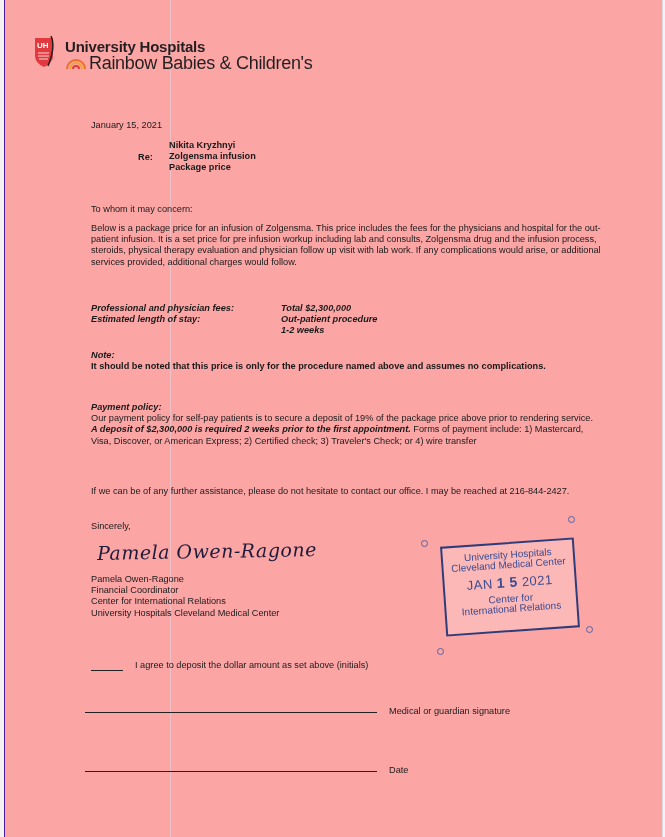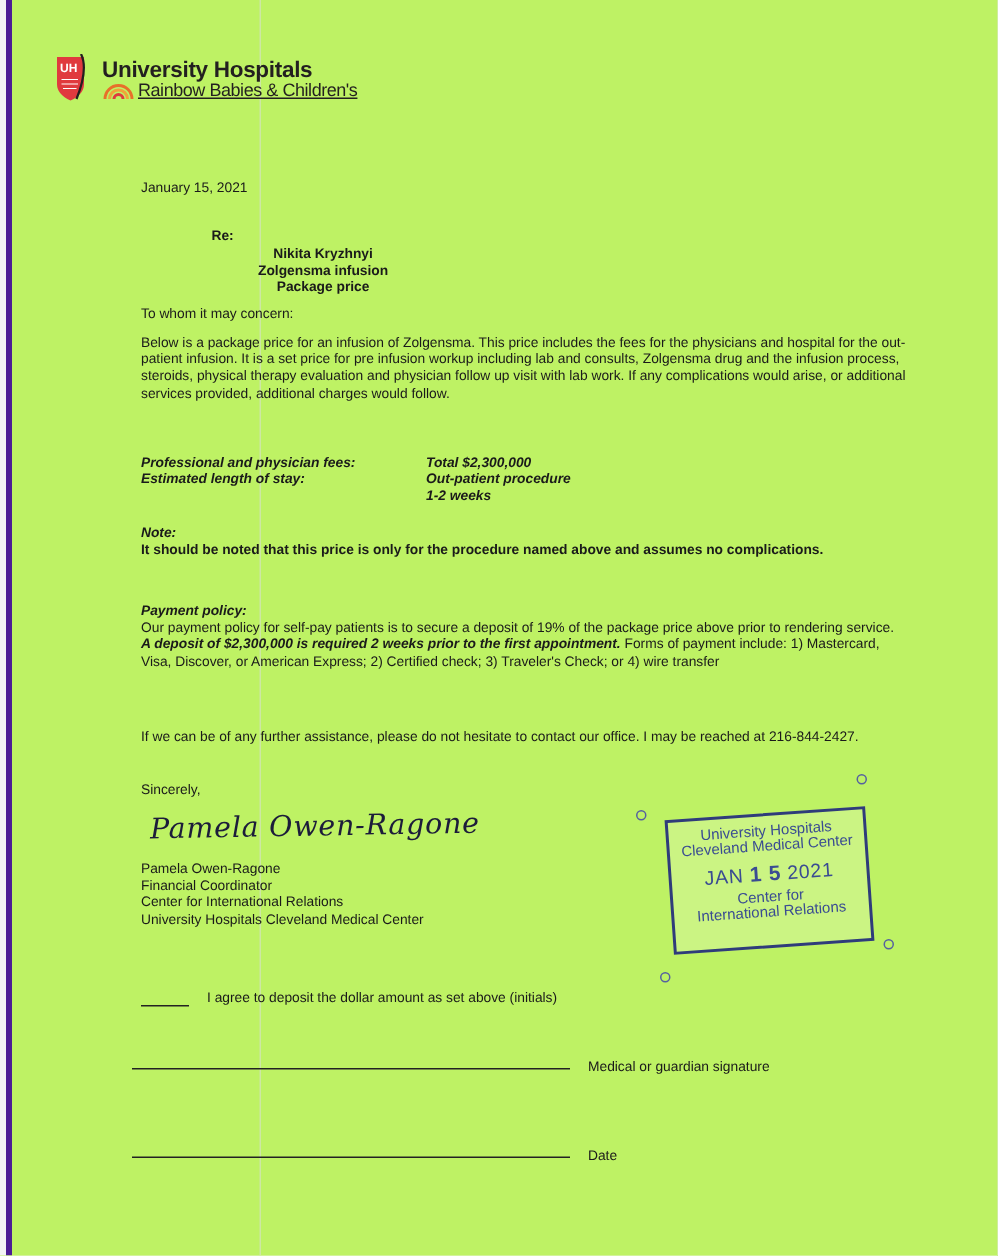--- a/index.html
+++ b/index.html
@@ -5,35 +5,35 @@
   html, body { margin:0; padding:0; }
   body {
     width:665px; height:837px; overflow:hidden;
     background:#f3f3f5;
     font-family:"Liberation Sans", sans-serif;
     color:#1a1a1a;
     position:relative;
   }
   .page {
     position:absolute; left:4px; top:0; width:657px; height:837px;
-    background:#bef264;
-    border-left:4px solid #4c1d95; border-right:1px solid #dcdce0;
+    background:#fca5a5;
+    border-left:1px solid #4c1d95; border-right:1px solid #dcdce0;
   }
   .abs { position:absolute; }
   
   .logo-shield { left:29px; top:36px; width:22px; height:32px; }
   .logo-title { left:60px; top:38px; font-size:15px; font-weight:bold; color:#231f20; letter-spacing:-0.2px; }
-  .logo-sub { left:60px; top:53px; font-size:12px; color:#231f20; letter-spacing:-0.3px;text-decoration:underline; }
+  .logo-sub { left:60px; top:53px; font-size:18px; color:#231f20; letter-spacing:-0.3px; }
   .rainbow { display:inline-block; vertical-align:middle; margin-right:2px; }
   .txt { font-size:9.2px; line-height:11.2px; }
   .b { font-weight:bold; }
   .i { font-style:italic; }
   .date { left:86px; top:120px; }
   .re-label { left:133px; top:152px; }
-  .re-lines { left:164px; top:164px;text-align:center; }
+  .re-lines { left:164px; top:140px; }
   .salutation { left:86px; top:204px; }
   .body-para { left:86px; top:223px; width:510px; }
   .fees { left:86px; top:303px; }
   .fees-row { display:flex; }
   .fees-row .k { width:190px; }
   .note { left:86px; top:350px; width:510px; text-align:justify; }
   .policy { left:86px; top:402px; width:510px; }
   .closing { left:86px; top:486px; width:510px; }
   .sincerely { left:86px; top:521px; }
   .signature { left:92px; top:540px; font-family:"DejaVu Serif", serif; font-style:italic; font-size:19px; color:#1c1c3a; letter-spacing:0.5px; transform:rotate(-1deg); }

